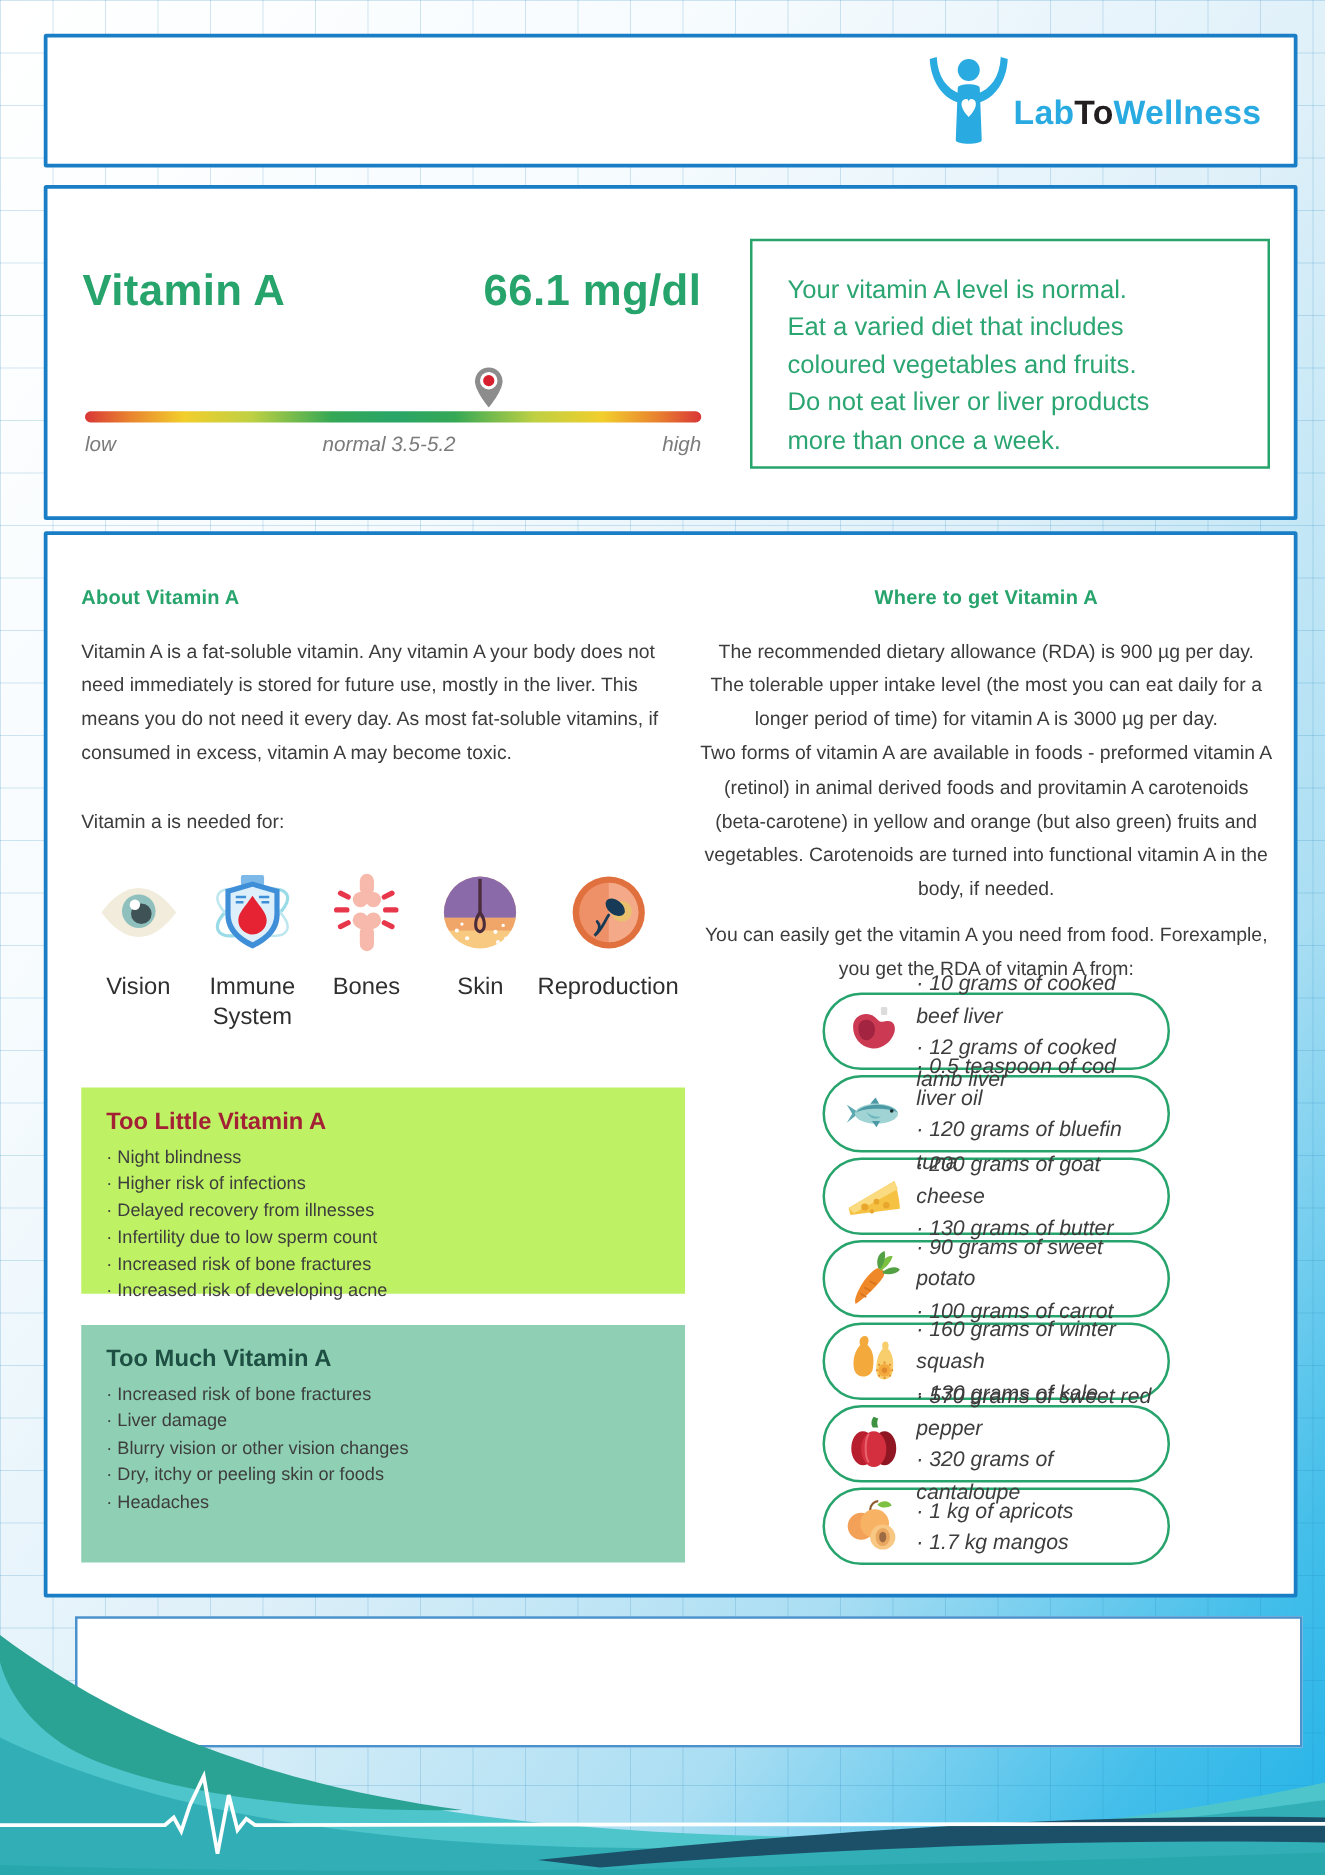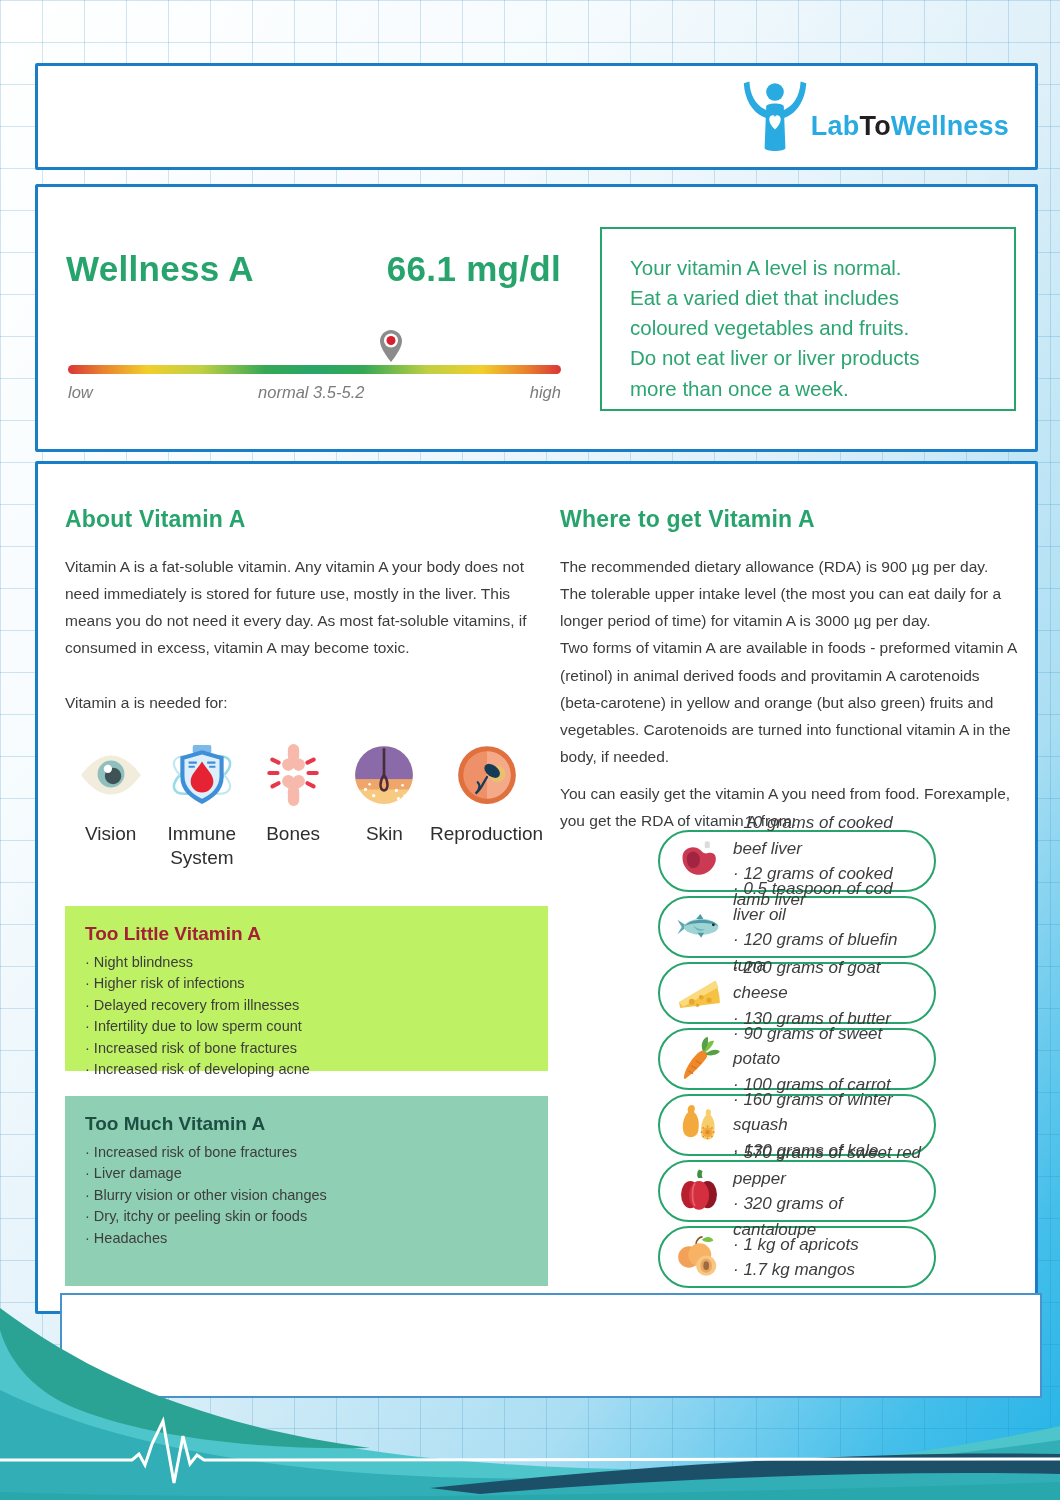--- a/index.html
+++ b/index.html
@@ -8,21 +8,21 @@
     font-family:"Liberation Sans","DejaVu Sans",sans-serif;
     background:linear-gradient(125deg,#ffffff 0%,#f6fbfe 28%,#dff0f9 52%,#aadef3 74%,#45bfea 90%,#22b2e7 100%);
   }
   .grid-overlay{
     position:absolute;inset:0;pointer-events:none;
     background-image:
       linear-gradient(rgba(27,129,185,0.20) 1px,transparent 1px),
       linear-gradient(90deg,rgba(27,129,185,0.20) 1px,transparent 1px);
     background-size:42px 42px;
   }
-  .panel{position:absolute;background:#fff;border:3px solid #1a7ec6;border-radius:2px;box-sizing:border-box;z-index:1;margin-top:36px;}
+  .panel{position:absolute;background:#fff;border:3px solid #1a7ec6;border-radius:2px;box-sizing:border-box;z-index:1;}
   
   .logo-box{left:35px;top:27px;width:1003px;height:107px;}
   .logo{position:absolute;right:26px;top:12px;display:flex;align-items:flex-end;}
   .logo-figure{width:64px;height:76px;}
   .logo-text{font-size:27px;font-weight:bold;letter-spacing:.2px;padding-bottom:12px;margin-left:4px;}
   .logo-blue{color:#29abe2;}
   .logo-dark{color:#231f20;}
   
   .result-box{left:35px;top:148px;width:1003px;height:268px;}
   .result-title-row{position:absolute;left:28px;top:62px;width:495px;display:flex;justify-content:space-between;align-items:baseline;}
@@ -31,22 +31,22 @@
   .gauge-bar-wrap{position:relative;margin-top:40px;}
   .gauge-bar{height:9px;border-radius:5px;
     background:linear-gradient(90deg,#d93636 0%,#e8812f 7%,#f2ce2c 16%,#bfd043 27%,#35a855 40%,#29a568 50%,#35a855 60%,#bfd043 73%,#f2ce2c 84%,#e8812f 93%,#d93636 100%);}
   .gauge-pin{position:absolute;top:-36px;width:24px;height:34px;transform:translateX(-50%);}
   .gauge-labels{display:flex;justify-content:space-between;margin-top:9px;font-size:16.5px;font-style:italic;color:#7b7b7b;}
   .advice-box{position:absolute;left:562px;top:40px;width:416px;height:184px;border:2px solid #27a36c;box-sizing:border-box;
     padding:24px 10px 20px 28px;color:#2ba571;font-size:20.5px;line-height:1.47;white-space:pre-line;}
   
   .main-box{left:35px;top:425px;width:1003px;height:853px;}
   .col-left{position:absolute;left:27px;top:30px;width:478px;}
-  .col-right{position:absolute;left:522px;top:30px;width:458px;}
-  .section-heading{margin:12px 0 20px 0;font-size:23px;font-weight:bold;color:#27a36c;letter-spacing:.2px;}
+  .col-right{position:absolute;left:522px;top:30px;width:458px;text-align:center;}
+  .section-heading{margin:12px 0 20px 0;font-size:16px;font-weight:bold;color:#27a36c;letter-spacing:.2px;}
   .body-text{margin:0;font-size:15.5px;color:#3c3c3c;line-height:1.75;}
   .needed-label{margin-top:27px;}
   .needs-row{display:flex;margin-top:26px;width:478px;}
   .need{flex:1;text-align:center;}
   .need-icon{width:66px;height:66px;}
   .need-label{margin-top:10px;font-size:19px;line-height:1.3;color:#2f2f2f;}
   .warn-box{position:absolute;left:27px;width:483px;box-sizing:border-box;padding:15px 20px;}
   .box-little{top:442px;height:165px;background:#bef264;}
   .box-much{top:632px;height:190px;background:#8fd0b5;}
   .warn-heading{font-size:19px;font-weight:bold;margin:2px 0 9px 0;}
@@ -221,21 +221,21 @@
     <div class="logo">
       <svg class="logo-figure">
           <use href="#person-icon"></use>
         </svg>
       <div class="logo-text"><span class="logo-blue">Lab</span><span class="logo-dark">To</span><span class="logo-blue">Wellness</span></div>
     </div>
   </div>
 
   <div class="panel result-box">
     <div class="result-title-row">
-      <span class="result-title">Wellness A</span>
+      <span class="result-title">Vitamin A</span>
       <span class="result-value">66.1 mg/dl</span>
     </div>
     <div class="gauge">
       <div class="gauge-bar-wrap">
         <svg class="gauge-pin" style="left: 65.5%;">
             <use href="#pin-icon"></use>
           </svg>
         <div class="gauge-bar"></div>
       </div>
       <div class="gauge-labels">

